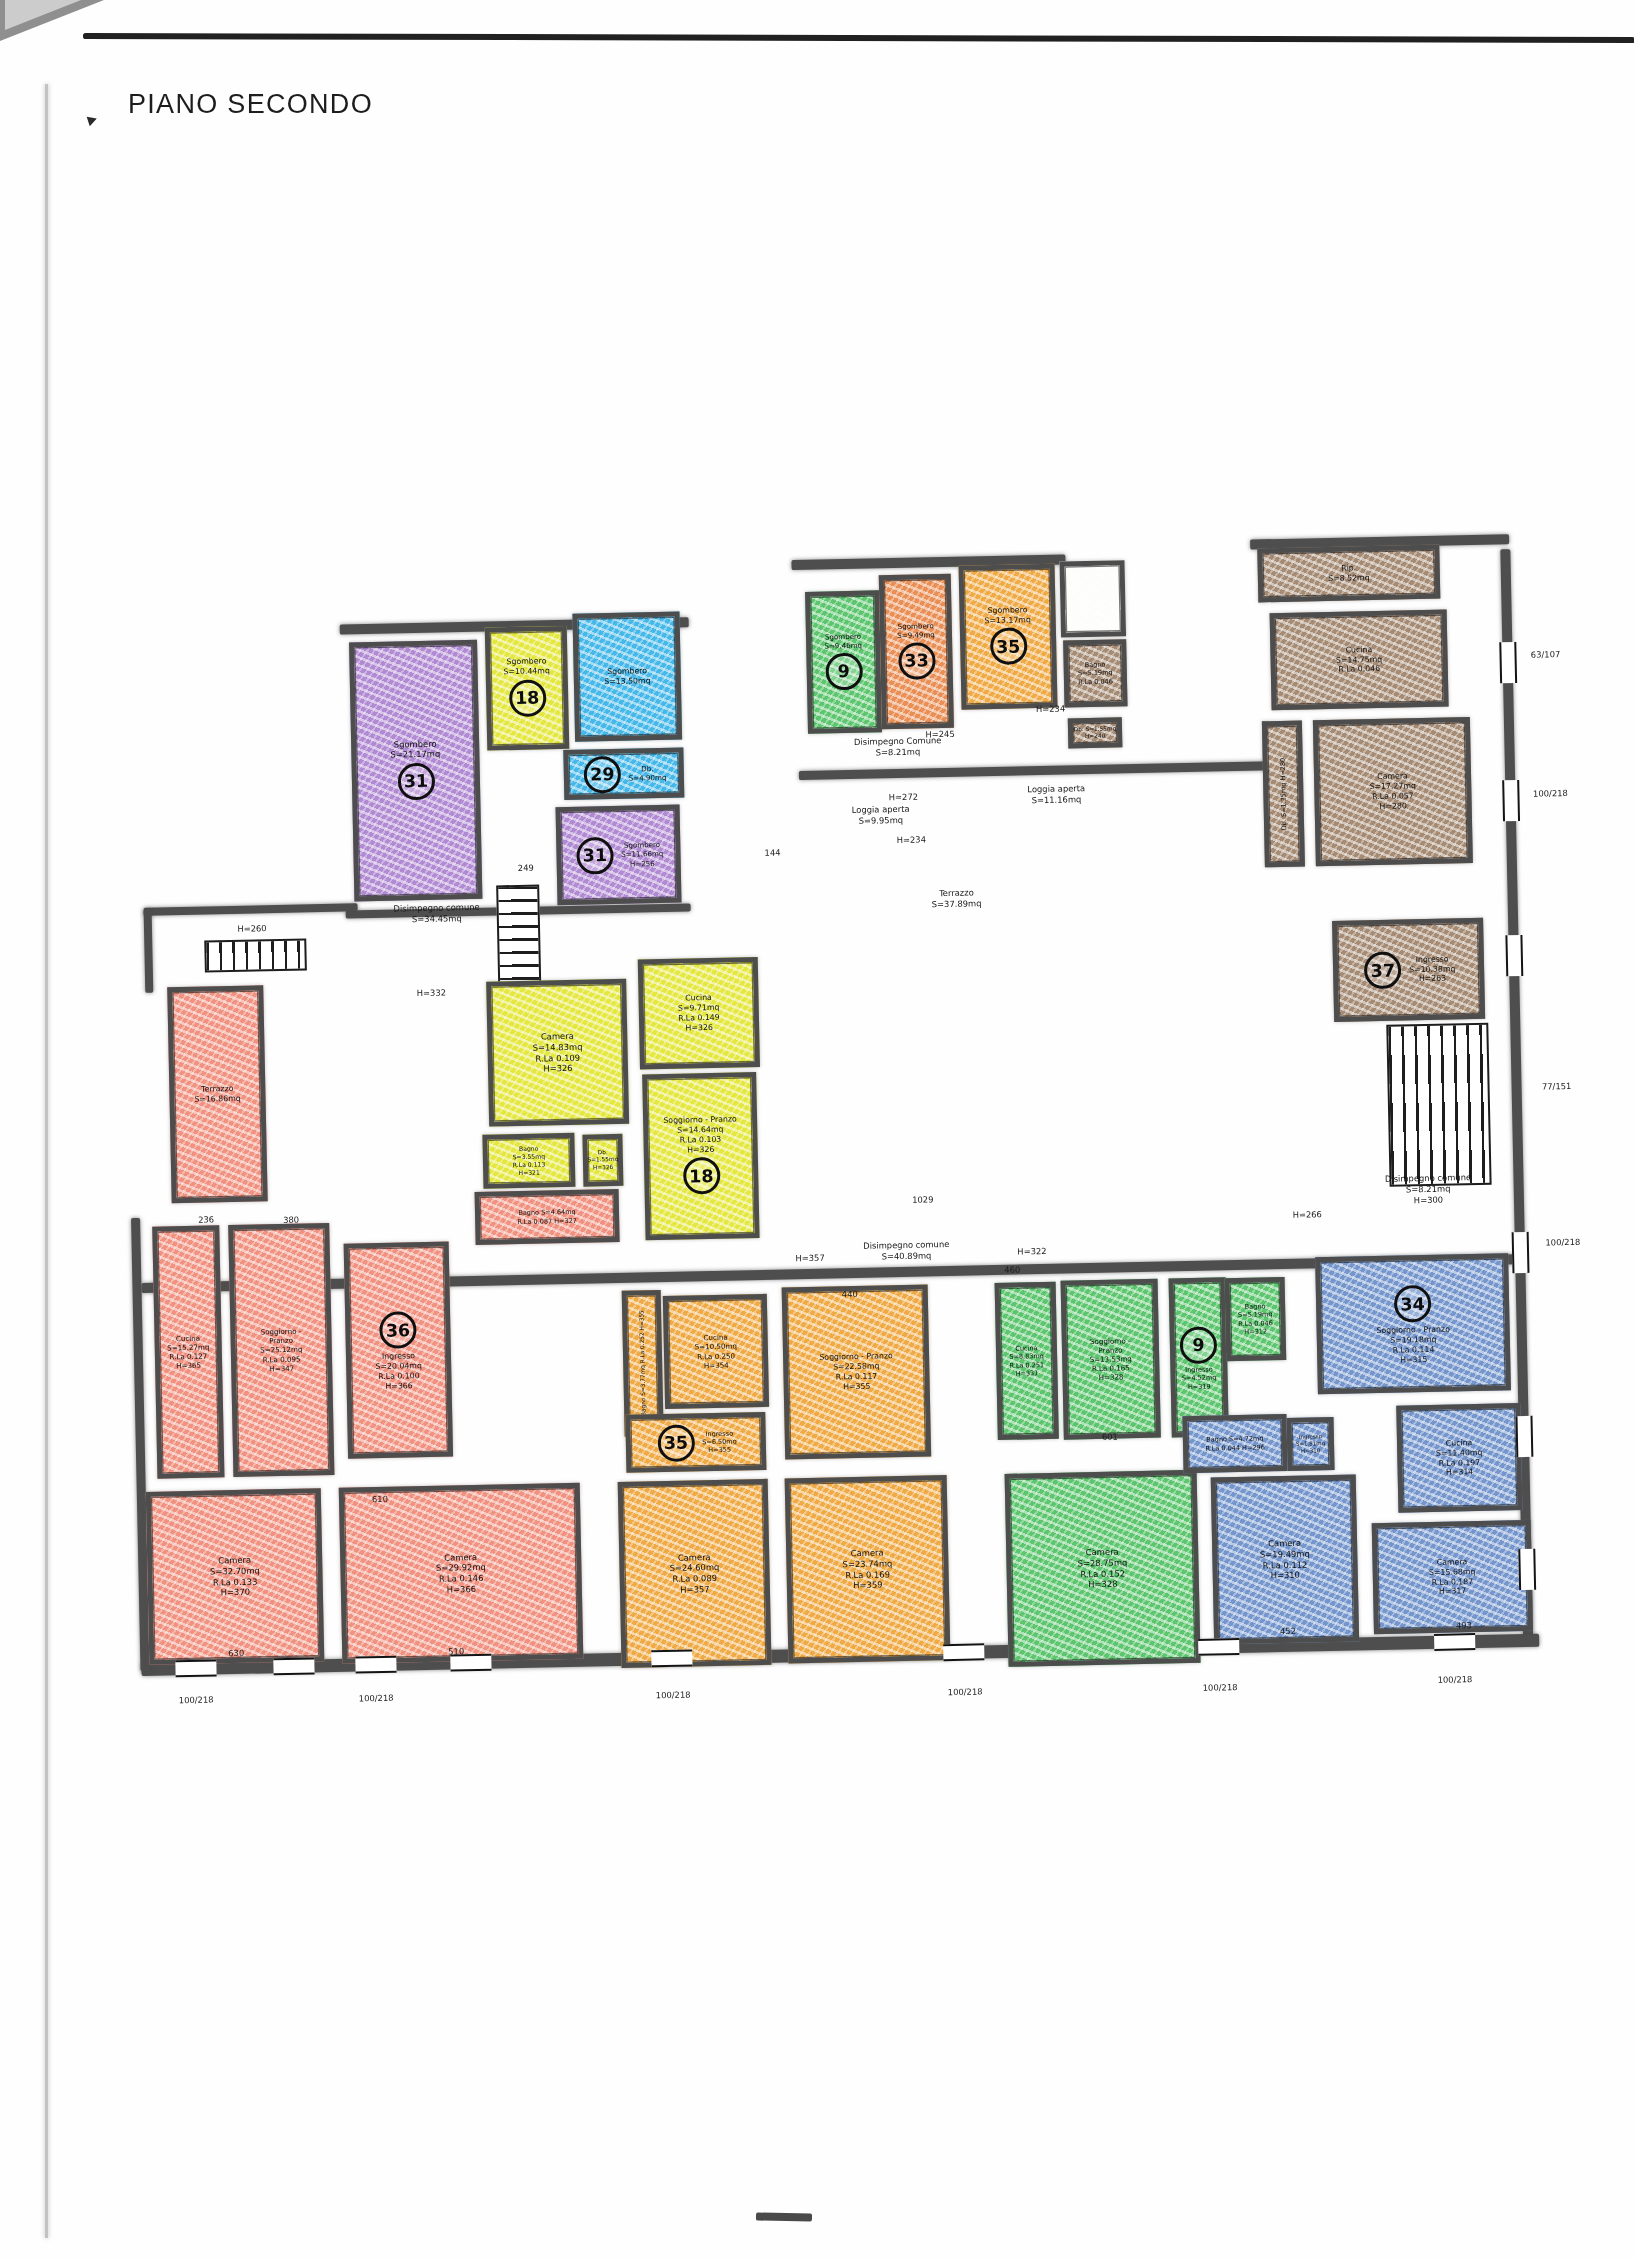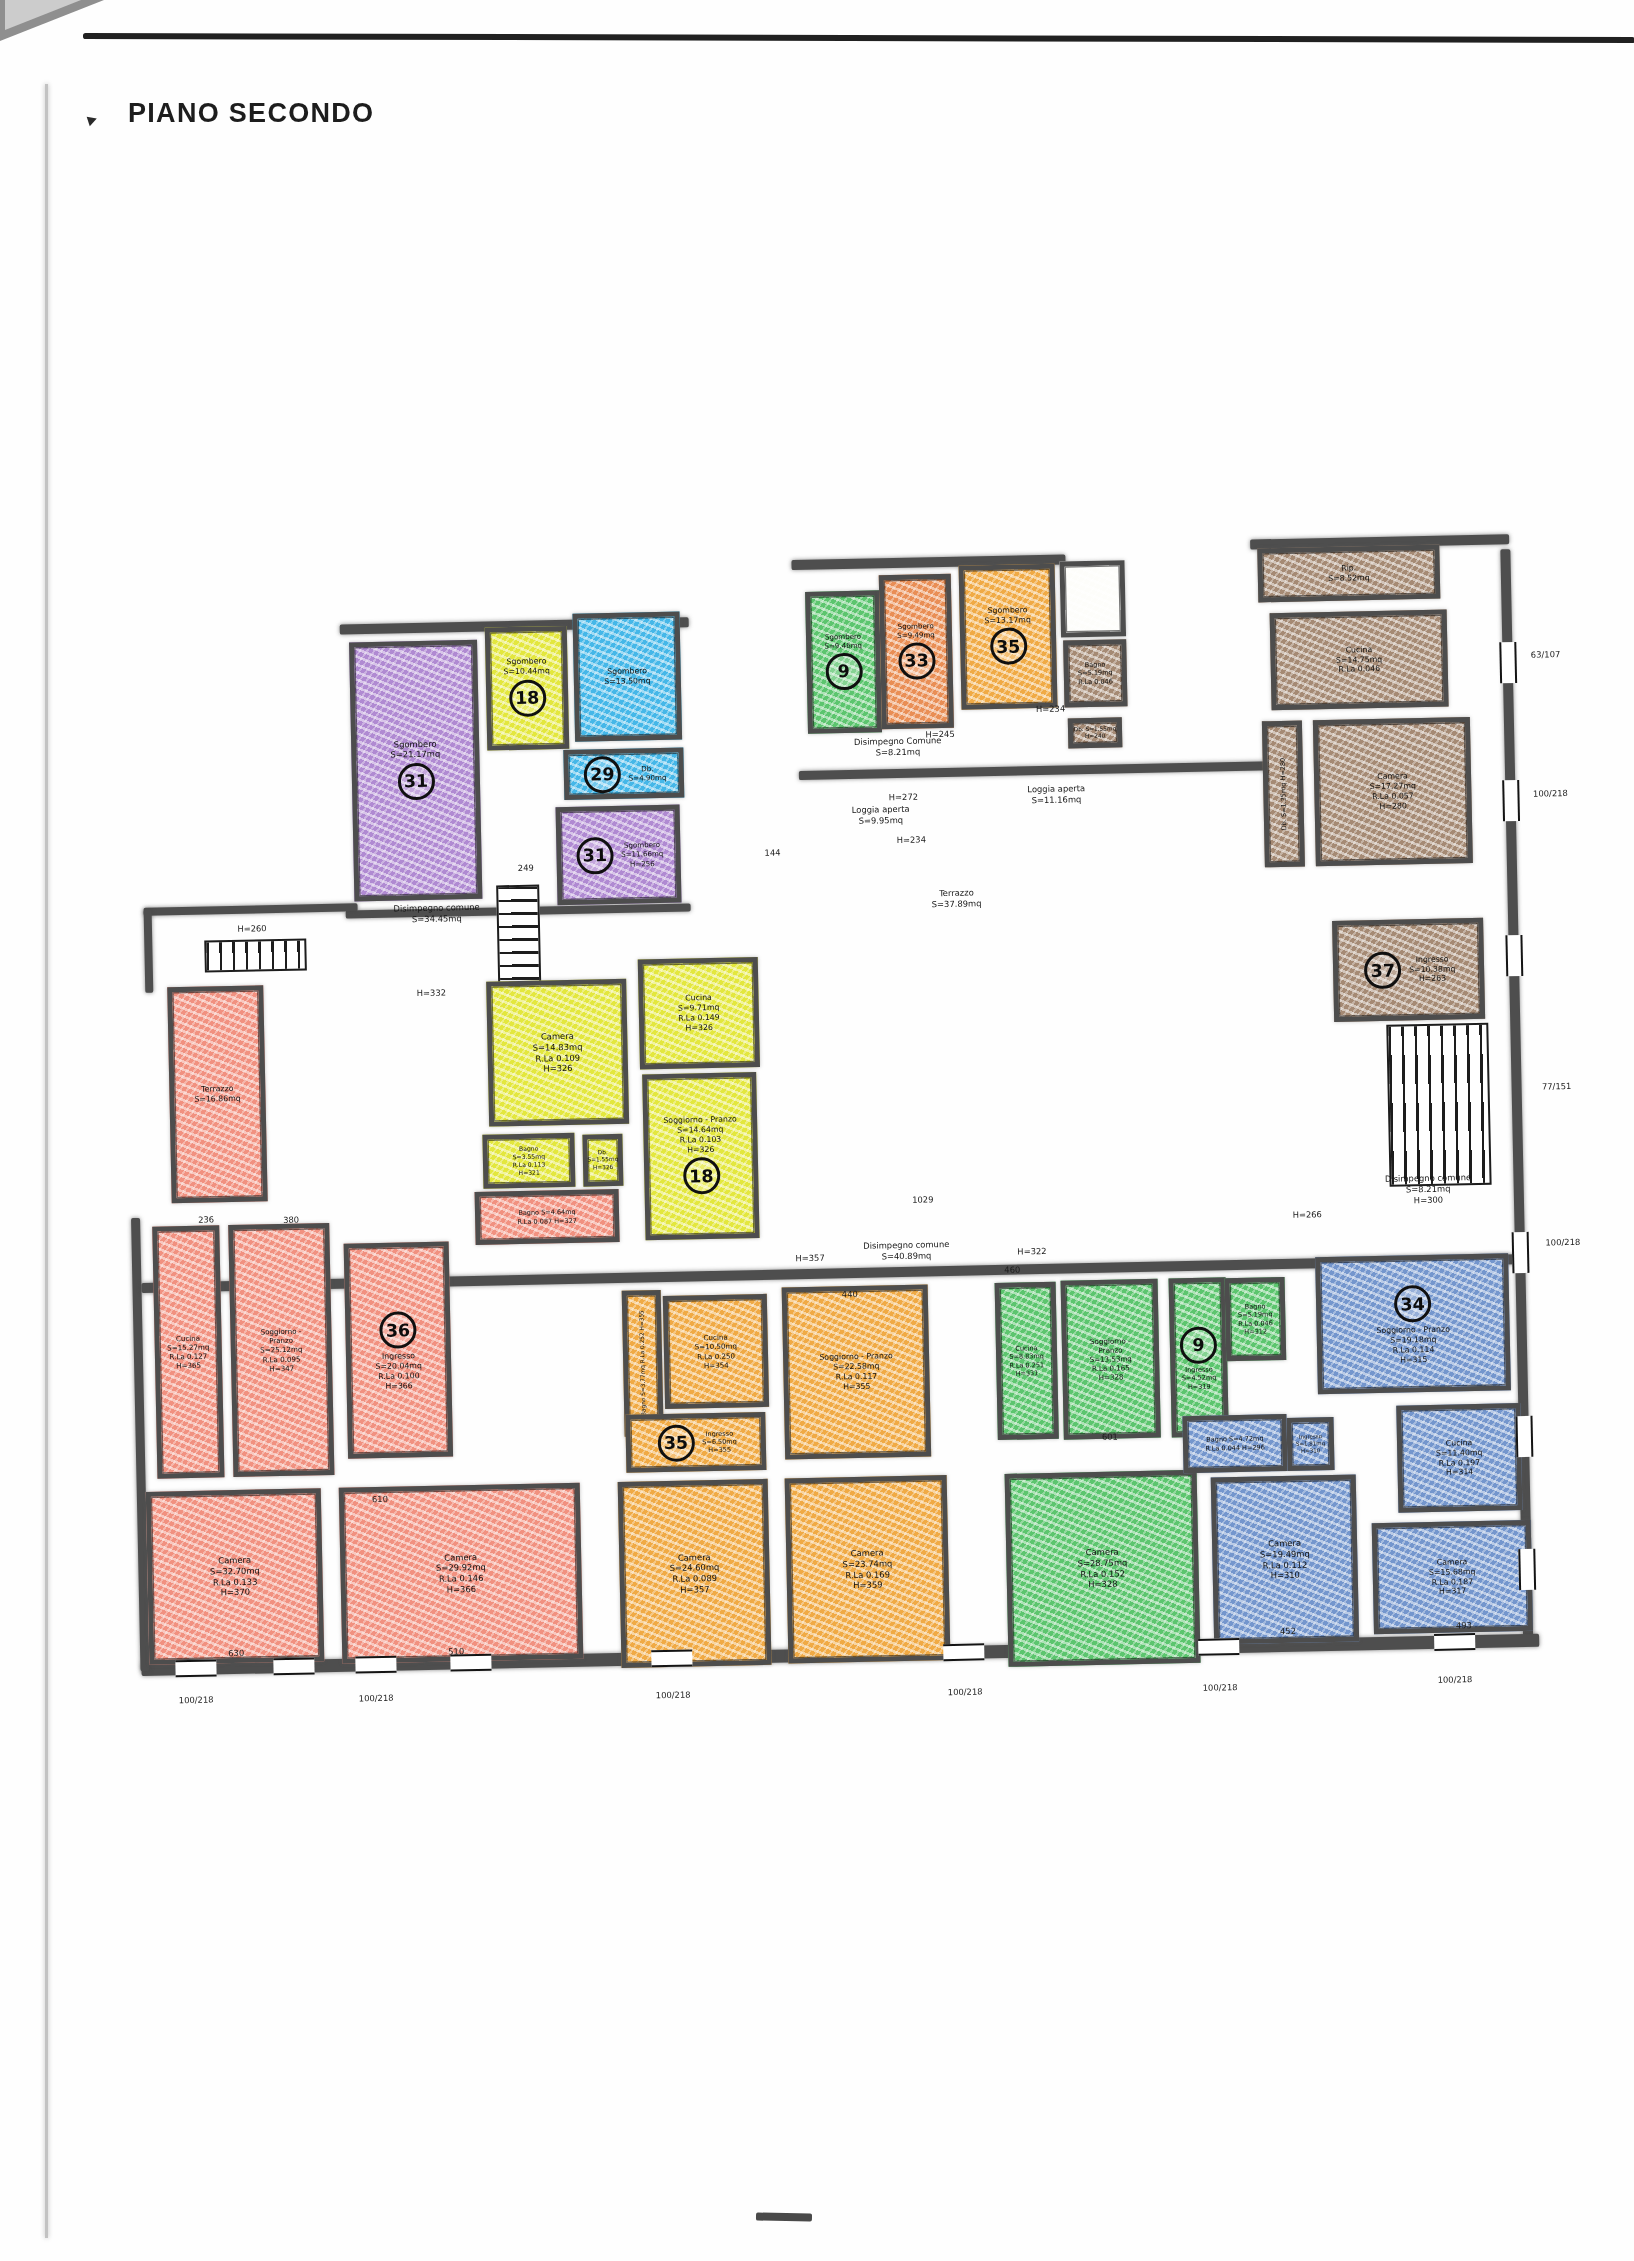--- a/index.html
+++ b/index.html
@@ -3,22 +3,22 @@
 <meta charset="utf-8">
 <style>
   html,body{margin:0;padding:0;background:#e8e8e8;}
   .page{position:relative;width:1635px;height:2261px;background:#fefefe;overflow:hidden;
         font-family:"DejaVu Sans", sans-serif;color:#1b1b1b;}
   .scan-topline{position:absolute;left:83px;top:35px;width:1552px;height:5.8px;background:#212121;
         transform:rotate(.15deg);border-radius:2.6px;}
   .fold{position:absolute;left:0;top:0;width:0;height:0;border-top:41px solid #8f8f8f;border-right:104px solid transparent;}
   .fold2{position:absolute;left:5.2px;top:0;width:0;height:0;border-top:30px solid #cccccc;border-right:76px solid transparent;}
   .scan-leftshadow{position:absolute;left:45px;top:84px;width:2.6px;height:2154px;background:#c2c2c2;box-shadow:0 0 5.2px #bbb;}
-  .title{position:absolute;left:128px;top:98px;font-family:"Liberation Sans",sans-serif;
-        font-size:27px;font-weight:bold;letter-spacing:1.3px;color:#1d1d1d;}
+  .title{position:absolute;left:128px;top:89px;font-family:"Liberation Sans",sans-serif;
+        font-size:27px;font-weight:normal;letter-spacing:1.3px;color:#1d1d1d;}
   .title-bullet{position:absolute;left:88px;top:115px;width:0;height:0;
         border-left:9px solid #2a2a2a;border-top:5.8px solid transparent;border-bottom:5.8px solid transparent;transform:rotate(-18deg);}
   .bottom-mark{position:absolute;left:756px;top:2213px;width:56px;height:7.8px;background:#4a4a4a;transform:rotate(1deg);border-radius:1.9px;}
 
   .plan{position:absolute;left:0;top:0;width:1635px;height:2261px;transform:rotate(-1.2deg);transform-origin:55% 45%;}
 
   .wall{position:absolute;background:#4e4e4e;box-shadow:0 0 4.5px rgba(70,70,70,.65);border-radius:1.9px;}
   .room{position:absolute;border:5.2px solid #4d4d4d;box-shadow:inset 0 0 0 1.3px rgba(10,10,10,.55), 0 0 3.9px rgba(90,90,90,.4);
         display:flex;align-items:center;justify-content:center;box-sizing:border-box;
         background-image:

